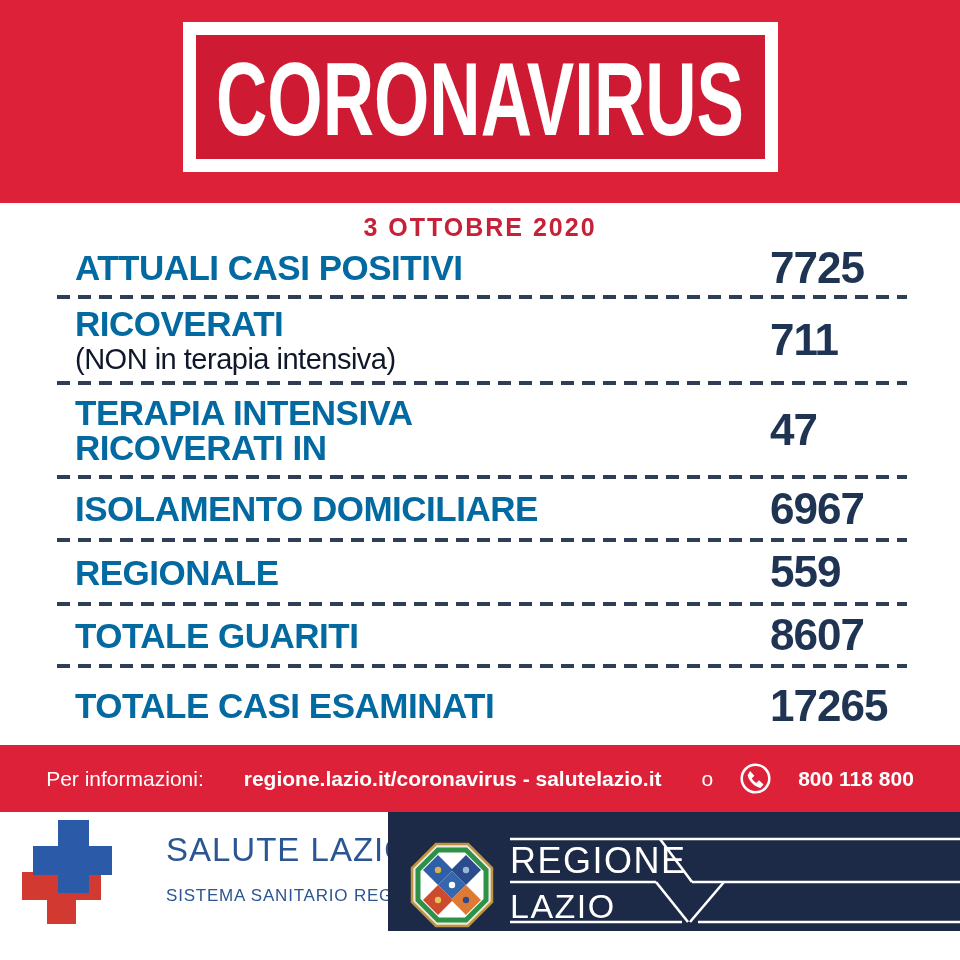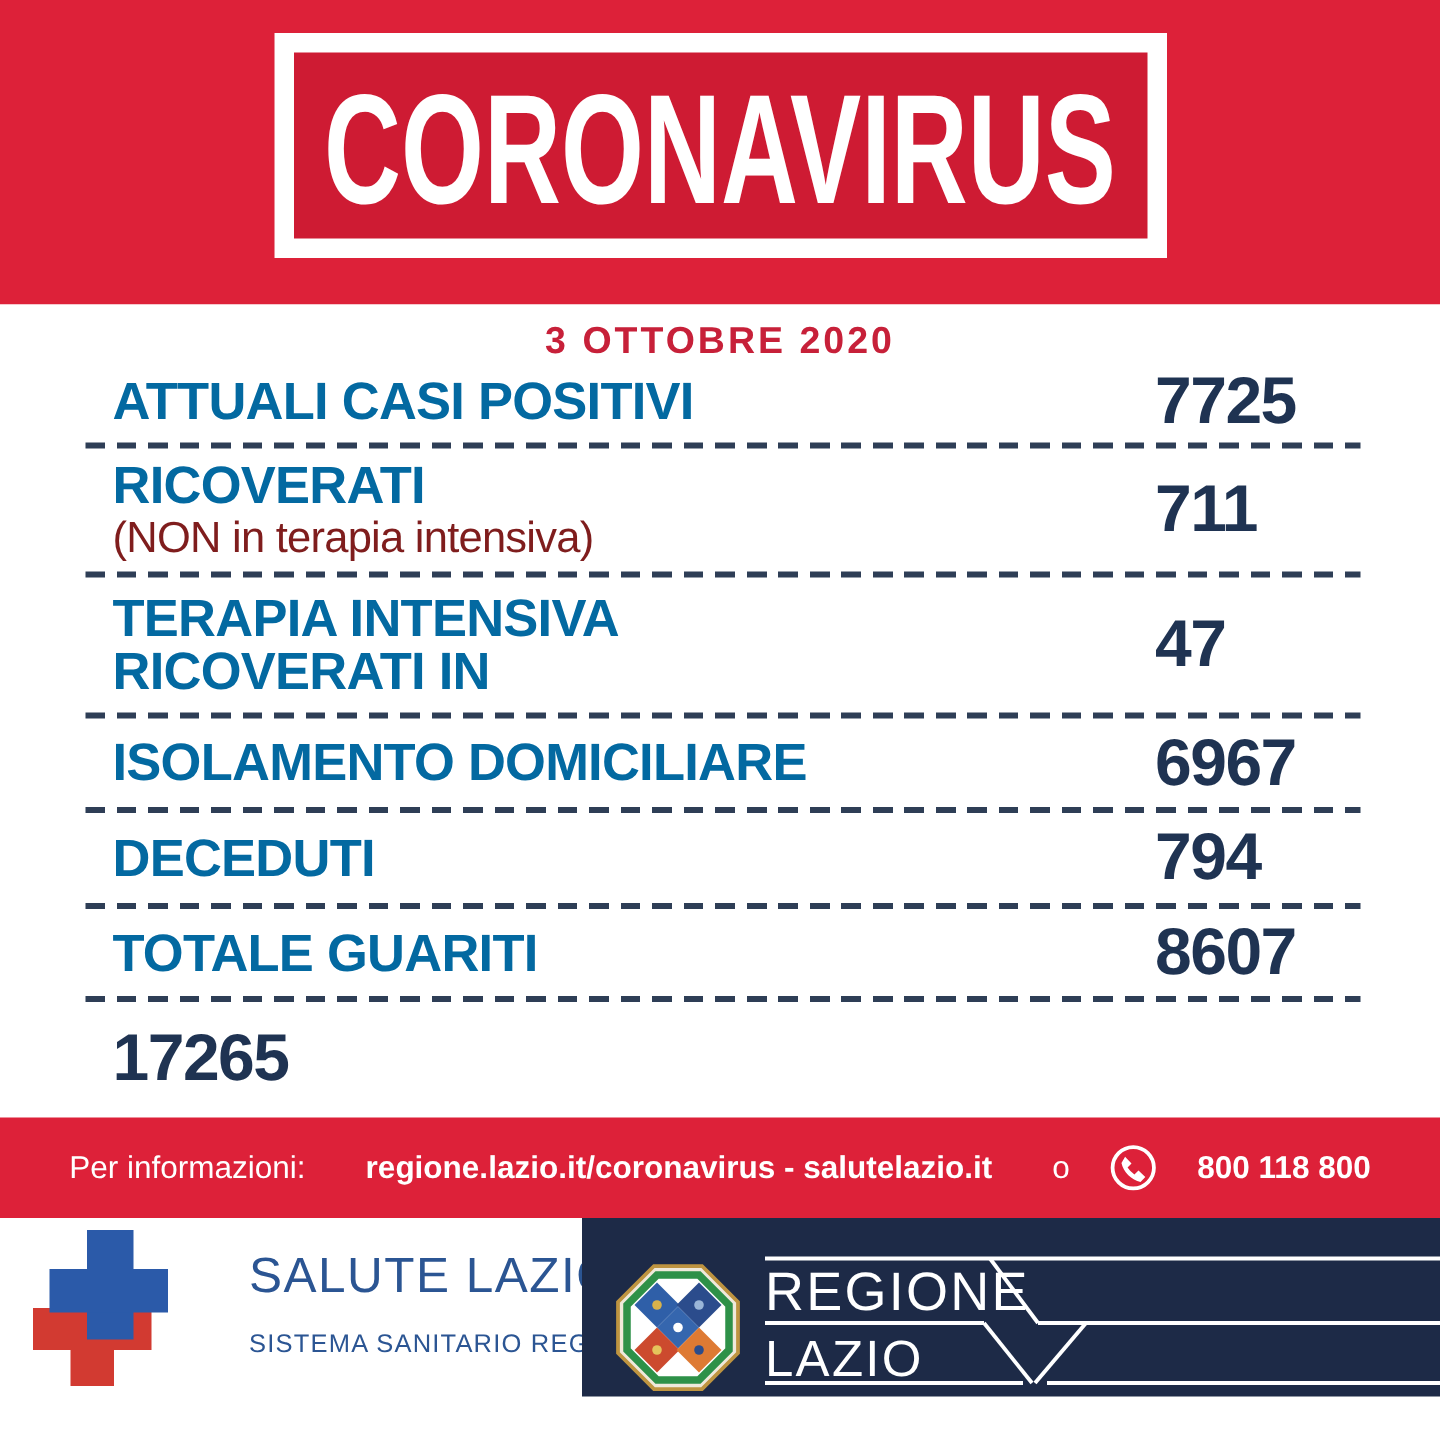--- a/index.html
+++ b/index.html
@@ -31,21 +31,21 @@
   .row {
     display:flex; align-items:center;
     padding-left:75px; padding-right:55px;
   }
   .row-label-wrap { flex:1 1 auto; min-width:0; }
   .row-label {
     color:#0369a1; font-weight:bold; font-size:35px;
     line-height:1.0; letter-spacing:-0.5px;
   }
   .row-sublabel {
-    color:#7f1d1d; font-weight:normal; font-size:29px;
+    color:#0f172a; font-weight:normal; font-size:29px;
     line-height:1.05; margin-top:3px; letter-spacing:-0.5px;
   }
   .row-value {
     flex:0 0 135px; color:#1F3352; font-weight:bold; font-size:44px;
     letter-spacing:-1px;
   }
   .r-a{height:55px;} .r-b{height:82px;} .r-c{height:90px;}
   .r-d{height:59px;} .r-e{height:60px;} .r-f{height:58px;} .r-g{height:75px;}
   .sep {
     height:4px; margin-left:57px; margin-right:53px;
@@ -133,35 +133,38 @@
     <div class="row r-d">
       <div class="row-label-wrap">
         <div class="row-label">ISOLAMENTO DOMICILIARE</div>
       </div>
       <div class="row-value">6967</div>
     </div>
     <div class="sep"></div>
 
     <div class="row r-e">
       <div class="row-label-wrap">
-        <div class="row-label">DECEDUTI</div>
-      </div>
-      <div class="row-value">794</div>
+        <div class="row-label">REGIONALE</div>
+      </div>
+      <div class="row-value">559</div>
     </div>
     <div class="sep"></div>
 
     <div class="row r-f">
       <div class="row-label-wrap">
         <div class="row-label">TOTALE GUARITI</div>
       </div>
       <div class="row-value">8607</div>
     </div>
     <div class="sep"></div>
 
     <div class="row r-g">
+      <div class="row-label-wrap">
+        <div class="row-label">TOTALE CASI ESAMINATI</div>
+      </div>
       <div class="row-value">17265</div>
     </div>
   </main>
 
   <footer class="info-band">
     <span>Per informazioni:</span>
     <span class="bold">regione.lazio.it/coronavirus - salutelazio.it</span>
     <span>o</span>
     <svg class="phone-icon" viewBox="0 0 34 34">
       <circle cx="17" cy="17" r="14.2" fill="none" stroke="#ffffff" stroke-width="2.6"></circle>

